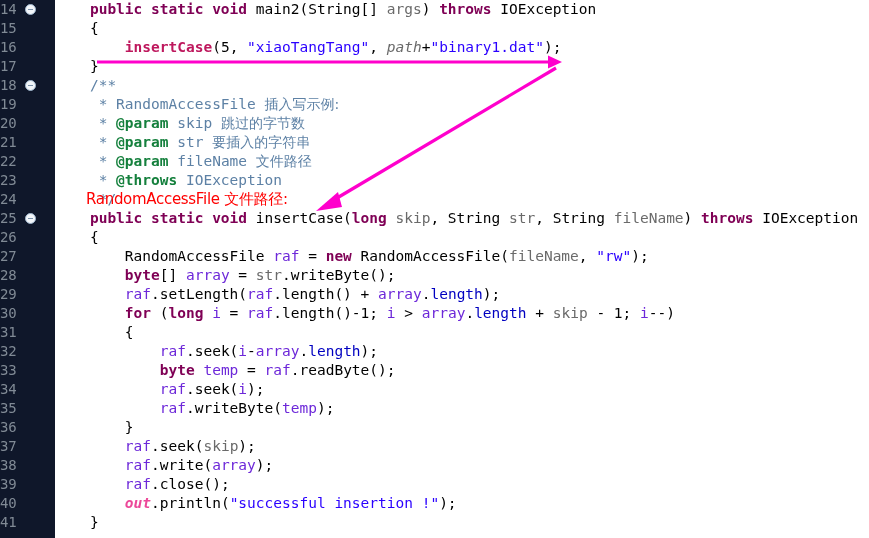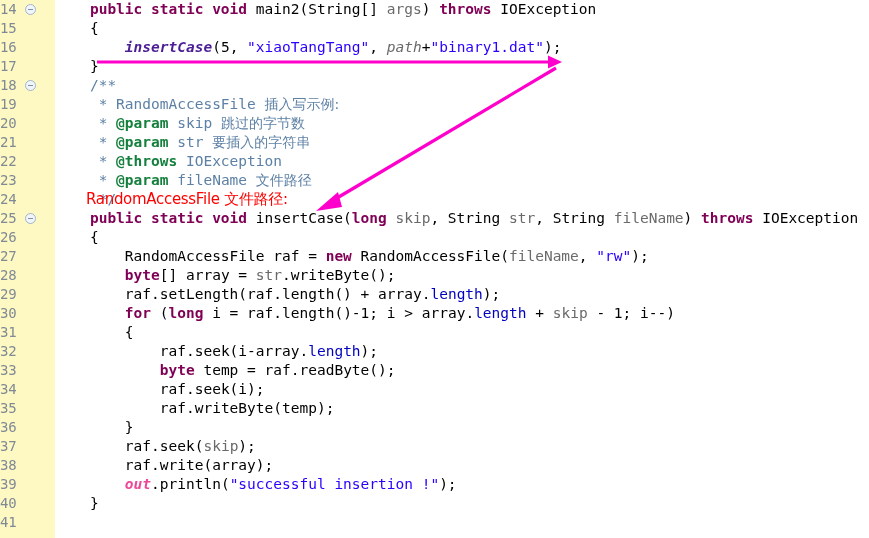--- a/index.html
+++ b/index.html
@@ -20,21 +20,21 @@
     background: #ffffff;
     overflow: hidden;
   }
 
   
   #gutter {
     position: absolute;
     left: 0; top: 0;
     width: 55px;
     height: 538px;
-    background: #fef9c3;
+    background: #0f172a;
   }
   .gutter-row {
     position: relative;
     height: 19px;
     line-height: 19px;
     font-family: "DejaVu Sans Mono", monospace;
     font-size: 14px;
     color: #808a95;
     text-align: left;
   }
@@ -79,22 +79,22 @@
     color: #000000;
     white-space: pre;
   }
 
   
   .kw        { color: #7f0055; font-weight: bold; }
   .plain     { color: #000000; }
   .str       { color: #2a00ff; }
   .fld       { color: #0000c0; }
   .param     { color: #6a6a6a; }
-  .localvar  { color: #000000; }
-  .static-m  { color: #4c1d95; font-weight: bold; font-style: italic; text-decoration: none; }
+  .localvar  { color: #6d28d9; }
+  .static-m  { color: #be185d; font-weight: bold; text-decoration: none; }
   .static-f  { color: #ec4899; font-weight: bold; font-style: italic; }
   .italic-v  { color: #6a6a6a; font-style: italic; margin-top: 40px; }
   .cmt       { color: #5d81a5; }
   .cmt-tag   { color: #15803d; font-weight: bold; }
   .cmt-cn    { color: #5d81a5; font-family: "DejaVu Sans", sans-serif; font-size: 14px; }
 
   
   #overlay-hint {
     position: absolute;
     left: 86px;
@@ -213,37 +213,38 @@
 
   <div id="code">
       <div class="code-row"><span class="plain">    </span><span class="kw">public static void </span><span class="plain">main2(String[] </span><span class="param">args</span><span class="plain">) </span><span class="kw">throws </span><span class="plain">IOException</span></div>
       <div class="code-row"><span class="plain">    {</span></div>
       <div class="code-row"><span class="plain">        </span><span class="static-m">insertCase</span><span class="plain">(</span><span class="plain">5</span><span class="plain">, </span><span class="str">"xiaoTangTang"</span><span class="plain">, </span><span class="italic-v">path</span><span class="plain">+</span><span class="str">"binary1.dat"</span><span class="plain">);</span></div>
       <div class="code-row"><span class="plain">    }</span></div>
       <div class="code-row"><span class="cmt">    /**</span></div>
       <div class="code-row"><span class="cmt">     * </span><span class="cmt">RandomAccessFile </span><span class="cmt-cn">插入写示例:</span></div>
       <div class="code-row"><span class="cmt">     * </span><span class="cmt-tag">@param</span><span class="cmt"> skip </span><span class="cmt-cn">跳过的字节数</span></div>
       <div class="code-row"><span class="cmt">     * </span><span class="cmt-tag">@param</span><span class="cmt"> str </span><span class="cmt-cn">要插入的字符串</span></div>
+      <div class="code-row"><span class="cmt">     * </span><span class="cmt-tag">@param</span><span class="cmt"> fileName </span><span class="cmt-cn">文件路径</span></div>
       <div class="code-row"><span class="cmt">     * </span><span class="cmt-tag">@throws</span><span class="cmt"> IOException</span></div>
-      <div class="code-row"><span class="cmt">     * </span><span class="cmt-tag">@param</span><span class="cmt"> fileName </span><span class="cmt-cn">文件路径</span></div>
       <div class="code-row"><span class="cmt">     */</span></div>
       <div class="code-row"><span class="plain">    </span><span class="kw">public static void </span><span class="plain">insertCase(</span><span class="kw">long </span><span class="param">skip</span><span class="plain">, String </span><span class="param">str</span><span class="plain">, String </span><span class="param">fileName</span><span class="plain">) </span><span class="kw">throws </span><span class="plain">IOException</span></div>
       <div class="code-row"><span class="plain">    {</span></div>
       <div class="code-row"><span class="plain">        RandomAccessFile </span><span class="localvar">raf</span><span class="plain"> = </span><span class="kw">new </span><span class="plain">RandomAccessFile(</span><span class="param">fileName</span><span class="plain">, </span><span class="str">"rw"</span><span class="plain">);</span></div>
       <div class="code-row"><span class="plain">        </span><span class="kw">byte</span><span class="plain">[] </span><span class="localvar">array</span><span class="plain"> = </span><span class="param">str</span><span class="plain">.writeByte();</span></div>
       <div class="code-row"><span class="plain">        </span><span class="localvar">raf</span><span class="plain">.setLength(</span><span class="localvar">raf</span><span class="plain">.length() + </span><span class="localvar">array</span><span class="plain">.</span><span class="fld">length</span><span class="plain">);</span></div>
       <div class="code-row"><span class="plain">        </span><span class="kw">for </span><span class="plain">(</span><span class="kw">long </span><span class="localvar">i</span><span class="plain"> = </span><span class="localvar">raf</span><span class="plain">.length()-</span><span class="plain">1</span><span class="plain">; </span><span class="localvar">i</span><span class="plain"> &gt; </span><span class="localvar">array</span><span class="plain">.</span><span class="fld">length</span><span class="plain"> + </span><span class="param">skip</span><span class="plain"> - </span><span class="plain">1</span><span class="plain">; </span><span class="localvar">i</span><span class="plain">--)</span></div>
       <div class="code-row"><span class="plain">        {</span></div>
       <div class="code-row"><span class="plain">            </span><span class="localvar">raf</span><span class="plain">.seek(</span><span class="localvar">i</span><span class="plain">-</span><span class="localvar">array</span><span class="plain">.</span><span class="fld">length</span><span class="plain">);</span></div>
       <div class="code-row"><span class="plain">            </span><span class="kw">byte </span><span class="localvar">temp</span><span class="plain"> = </span><span class="localvar">raf</span><span class="plain">.readByte();</span></div>
       <div class="code-row"><span class="plain">            </span><span class="localvar">raf</span><span class="plain">.seek(</span><span class="localvar">i</span><span class="plain">);</span></div>
       <div class="code-row"><span class="plain">            </span><span class="localvar">raf</span><span class="plain">.writeByte(</span><span class="localvar">temp</span><span class="plain">);</span></div>
       <div class="code-row"><span class="plain">        }</span></div>
       <div class="code-row"><span class="plain">        </span><span class="localvar">raf</span><span class="plain">.seek(</span><span class="param">skip</span><span class="plain">);</span></div>
       <div class="code-row"><span class="plain">        </span><span class="localvar">raf</span><span class="plain">.write(</span><span class="localvar">array</span><span class="plain">);</span></div>
+      <div class="code-row"><span class="plain">        </span><span class="localvar">raf</span><span class="plain">.close();</span></div>
       <div class="code-row"><span class="plain">        </span><span class="static-f">out</span><span class="plain">.println(</span><span class="str">"successful insertion !"</span><span class="plain">);</span></div>
       <div class="code-row"><span class="plain">    }</span></div>
     </div>
 
   <div id="overlay-hint">RandomAccessFile 文件路径:</div>
 
   <svg id="annotations" width="869" height="538" viewBox="0 0 869 538">
 
     <g>
       <line x1="97" y1="62" x2="548" y2="62" stroke="#ff00cc" stroke-width="3.2"></line>

